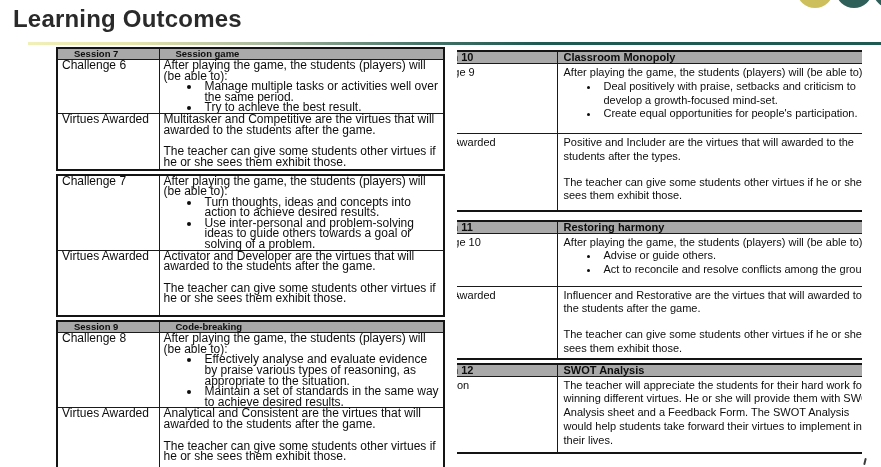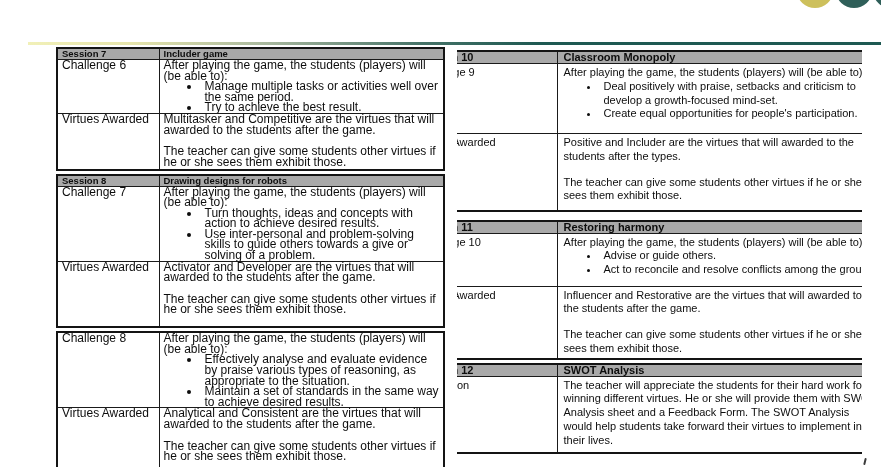--- a/index.html
+++ b/index.html
@@ -34,21 +34,21 @@
   table.stable td{border:1px solid #1a1a1a;vertical-align:top;overflow:hidden;}
   tr.hdr td{background:#a9a9a9;font-weight:bold;vertical-align:middle;}
   ul{margin:0;list-style:disc;}
   li{padding-left:4px;}
   p{margin:0;}
 
   
   .left-panel{position:absolute;left:56px;top:47px;width:387px;}
   table.lt{width:387px;margin:0 0 3px 0;}
   table.lt td{font-size:12px;line-height:10.6px;padding:0 4px;}
-  table.lt tr.hdr td{font-size:9.5px;line-height:10px;padding:0 4px;}
+  table.lt tr.hdr td{font-size:9.5px;line-height:10px;padding:0 16px;}
   table.lt ul{padding-left:37px;}
   table.lt p.sp{margin-bottom:11px;}
 
   
   .right-viewport{position:absolute;left:457px;top:48px;width:405px;height:412px;overflow:hidden;}
   .right-inner{position:relative;margin-left:-49px;width:476px;}
   table.rt{width:476px;margin:0 0 8px 0;}
   table.rt.first{margin-top:2px;}
   table.rt.mid{margin-bottom:3px;}
   table.rt td{font-size:11px;line-height:13.75px;padding:2px 6px;}
@@ -62,36 +62,37 @@
   .col-body-r{width:328px;}
 
   
   .page-mark{position:absolute;left:864px;top:458px;width:2px;height:7px;background:#3c3c3c;transform:rotate(14deg);border-radius:1px;}
 </style>
 </head>
 <body>
 
 <div class="slide">
 
+  <div class="title">Learning Outcomes</div>
   <div class="rule"></div>
   <div class="dot y"></div>
   <div class="dot t1"></div>
   <div class="dot t2"></div>
 
   <div class="left-panel">
 
     <table class="stable lt">
       <colgroup>
           <col class="col-label-l">
           <col class="col-body-l">
         </colgroup>
       <tbody>
           <tr class="hdr" style="height:10px">
         <td>Session 7</td>
-        <td>Includer game</td>
+        <td>Session game</td>
       </tr>
       <tr style="height:54px">
         <td>Challenge 6</td>
         <td>
           <p>After playing the game, the students (players) will (be able to):</p>
           <ul>
             <li>Manage multiple tasks or activities well over the same period.</li>
             <li>Try to achieve the best result.</li>
           </ul>
         </td>
@@ -105,50 +106,50 @@
       </tr>
     </tbody>
       </table>
 
     <table class="stable lt">
       <colgroup>
           <col class="col-label-l">
           <col class="col-body-l">
         </colgroup>
       <tbody>
-          <tr class="hdr" style="height:10px">
-        <td>Session 8</td>
-        <td>Drawing designs for robots</td>
-      </tr>
       <tr style="height:47px">
         <td>Challenge 7</td>
         <td>
           <p>After playing the game, the students (players) will (be able to):</p>
           <ul>
-            <li>Turn thoughts, ideas and concepts with action to achieve desired results.</li>
-            <li>Use inter-personal and problem-solving skills to guide others towards a give or solving of a problem.</li>
+            <li>Turn thoughts, ideas and concepts into action to achieve desired results.</li>
+            <li>Use inter-personal and problem-solving ideas to guide others towards a goal or solving of a problem.</li>
           </ul>
         </td>
       </tr>
       <tr style="height:66px">
         <td>Virtues Awarded</td>
         <td>
           <p class="sp">Activator and Developer are the virtues that will awarded to the students after the game.</p>
           <p>The teacher can give some students other virtues if he or she sees them exhibit those.</p>
         </td>
       </tr>
     </tbody>
       </table>
 
     <table class="stable lt">
       <colgroup>
           <col class="col-label-l">
           <col class="col-body-l">
         </colgroup>
       <tbody>
+          <tr class="hdr" style="height:9px">
+        <td>Session 9</td>
+        <td>Code-breaking</td>
+      </tr>
       <tr style="height:53px">
         <td>Challenge 8</td>
         <td>
           <p>After playing the game, the students (players) will (be able to):</p>
           <ul>
             <li>Effectively analyse and evaluate evidence by praise various types of reasoning, as appropriate to the situation.</li>
             <li>Maintain a set of standards in the same way to achieve desired results.</li>
           </ul>
         </td>
       </tr>

